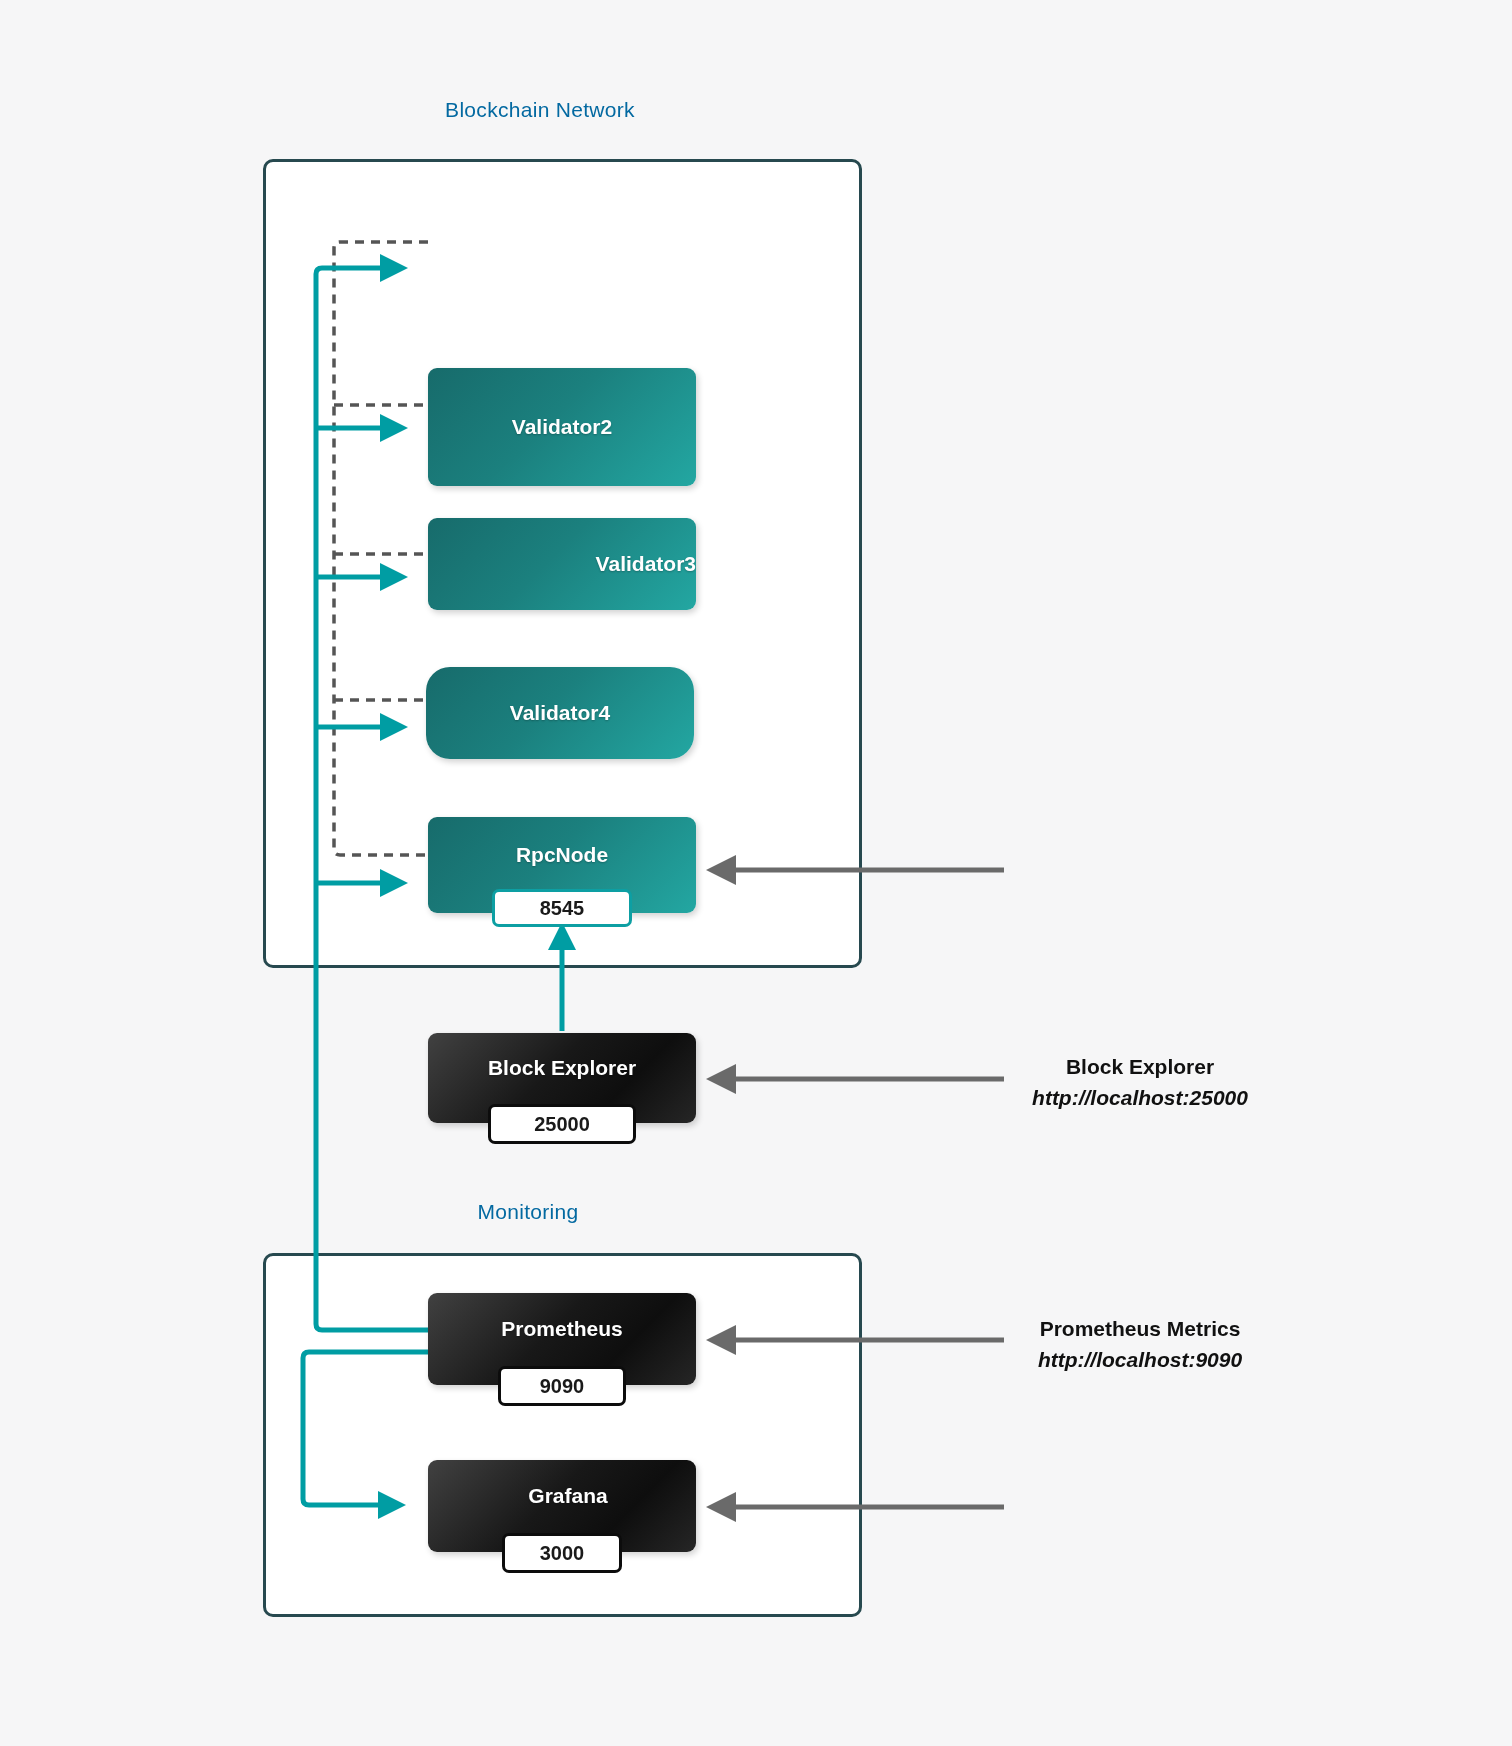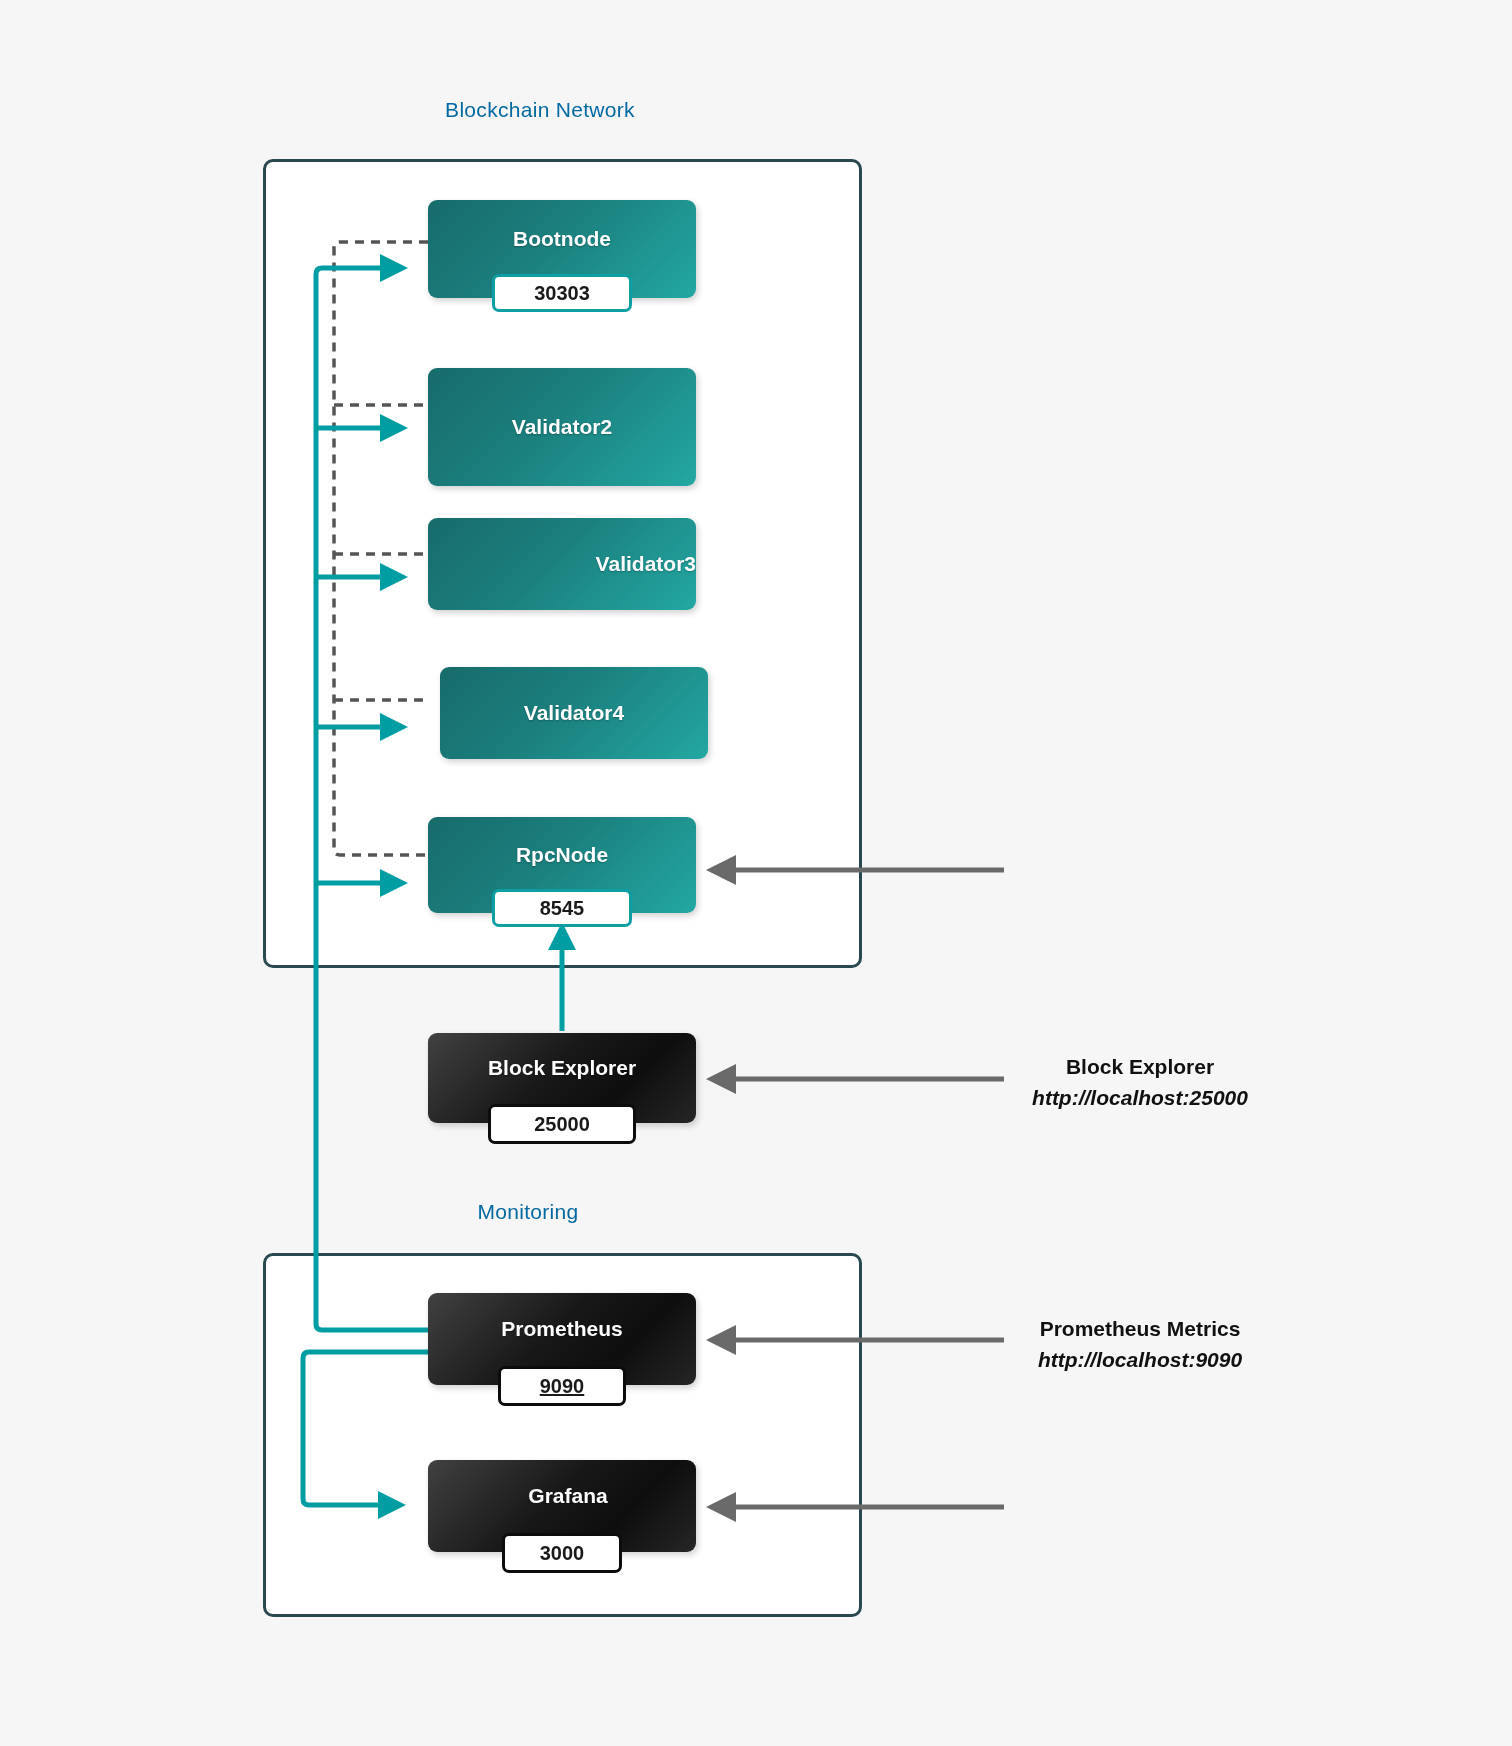--- a/index.html
+++ b/index.html
@@ -120,50 +120,46 @@
       </g>
       <g fill="#6a6a6a" stroke="none">
         <path d="M706 870 L736 855 L736 885 Z"></path>
         <path d="M706 1079 L736 1064 L736 1094 Z"></path>
         <path d="M706 1340 L736 1325 L736 1355 Z"></path>
         <path d="M706 1507 L736 1492 L736 1522 Z"></path>
       </g>
     </g>
   </svg>
 
-  <div class="node teal has-port" style="left:428px;top:200px;height:98px;">
-    <span class="label">Bootnode</span>
-    <span class="port teal-border">30303</span>
-  </div>
 
   <div class="node teal" style="left:428px;top:368px;height:118px;">
     <span class="label">Validator2</span>
   </div>
 
   <div class="node teal" style="left:428px;top:518px;height:92px;justify-content:flex-end;">
     <span class="label">Validator3</span>
   </div>
 
-  <div class="node teal" style="left:440px;top:667px;height:92px;">
+  <div class="node teal" style="left:426px;top:667px;height:92px;border-radius:24px;">
     <span class="label">Validator4</span>
   </div>
 
   <div class="node teal has-port" style="left:428px;top:817px;height:96px;">
     <span class="label">RpcNode</span>
     <span class="port teal-border">8545</span>
   </div>
 
   <div class="node dark has-port" style="left:428px;top:1033px;height:90px;">
     <span class="label">Block Explorer</span>
     <span class="port dark-border" style="width:148px;">25000</span>
   </div>
 
   <div class="node dark has-port" style="left:428px;top:1293px;height:92px;">
     <span class="label">Prometheus</span>
-    <span class="port dark-border" style="width:128px;text-decoration:underline;">9090</span>
+    <span class="port dark-border" style="width:128px;">9090</span>
   </div>
 
   <div class="node dark has-port" style="left:428px;top:1460px;height:92px;padding-left:12px;">
     <span class="label">Grafana</span>
     <span class="port dark-border" style="width:120px;">3000</span>
   </div>
 
 
   <div class="annotation" style="top:1051px;">
     <div class="line1">Block Explorer</div>

